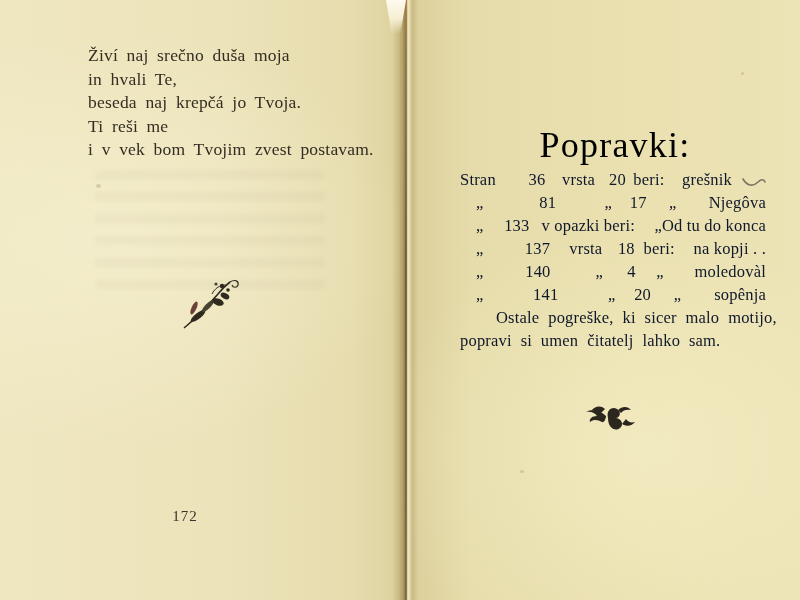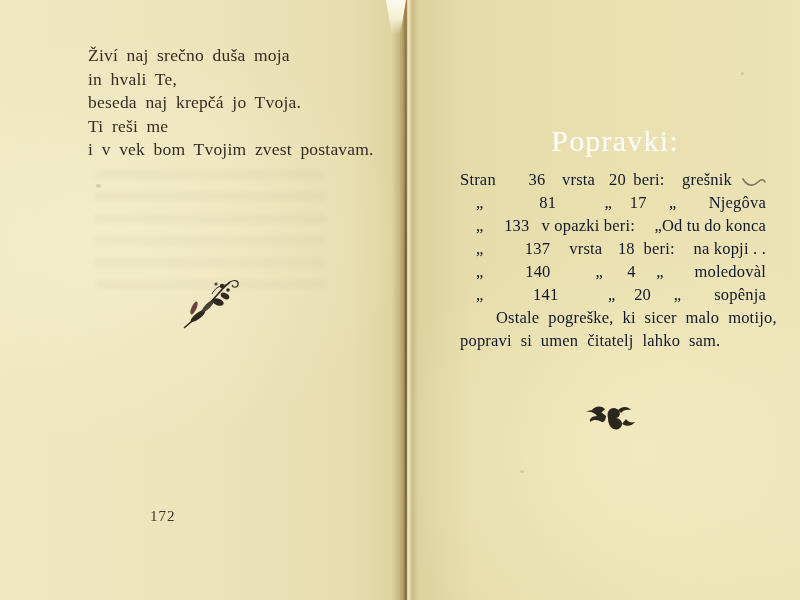--- a/index.html
+++ b/index.html
@@ -42,28 +42,28 @@
     background:repeating-linear-gradient(180deg, rgba(120,110,80,.10) 0 9px, rgba(120,110,80,0) 9px 22px);
     filter:blur(2px); opacity:.5; border-radius:8px;
   }
   
   .poem {
     position:absolute; left:88px; top:44px;
     font-size:17.5px; line-height:23.5px; word-spacing:4px;
     color:#332d22; letter-spacing:.2px; white-space:nowrap;
   }
   .pagenum {
-    position:absolute; left:150px; top:508px; width:70px; 
+    position:absolute; left:150px; top:508px; width:70px; text-align:center;
     font-size:15px; letter-spacing:1px; color:#3a342a;
   }
   .sprig { position:absolute; left:178px; top:272px; }
   
   .heading {
     position:absolute; left:460px; top:124px; width:310px; text-align:center;
-    font-size:30px; letter-spacing:1.2px; color:#ffffff;
+    font-size:36px; letter-spacing:1.2px; color:#000000;
   }
   .errata {
     position:absolute; left:460px; top:168px; width:306px;
     font-size:16.5px; color:#0f172a; letter-spacing:.2px;
   }
   .r { display:flex; line-height:23px; align-items:baseline; }
   .c1 { width:54px; }
   .c1.dit { text-indent:16px; }
   .c2 { width:46px; text-align:right; }
   .c3 { width:58px; text-align:right; }

